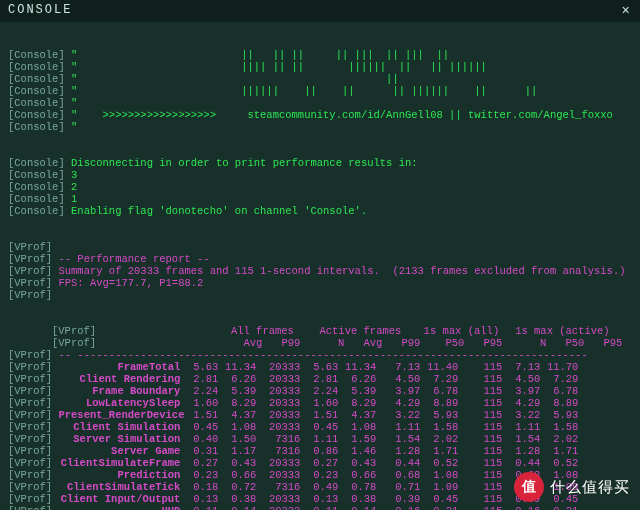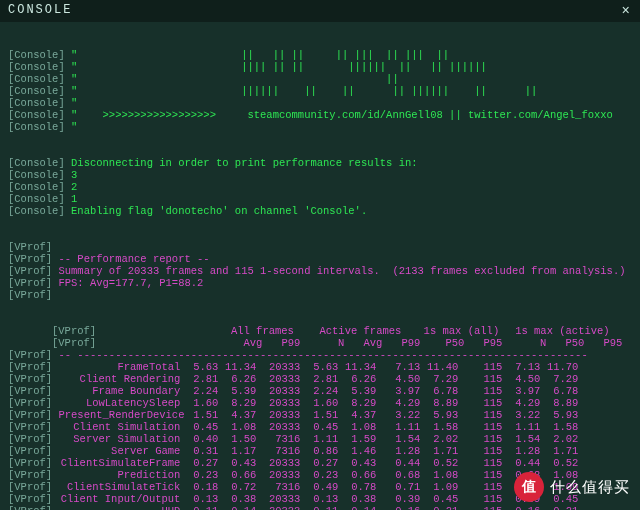--- a/index.html
+++ b/index.html
@@ -36,21 +36,21 @@
   width:30px; height:30px; border-radius:50%;
   background:#d9233a;
   color:#fff; font-size:14px; font-weight:bold;
   display:flex; align-items:center; justify-content:center;
 }
 .wm-text { color:#fff; font-size:15px; letter-spacing:1px; font-family:sans-serif; }
 
 .ptable { display:block; }
 .phead  { color:#d64ac7;margin-left:44px; }
 .phead span, .prow span { display:inline-block; text-align:right; }
-.c-lbl { width:122px; text-align:right; }
+.c-lbl { width:122px; text-align:right;font-weight:bold; }
 .c-av  { width:38px; }
 .c-p99 { width:38px; }
 .c-n   { width:44px; }
 .c-av2 { width:38px; }
 .c-p992{ width:38px; }
 .c-p50 { width:44px; }
 .c-p95 { width:38px; }
 .c-n2  { width:44px; }
 .c-p502{ width:38px; }
 .c-p952{ width:38px; }

